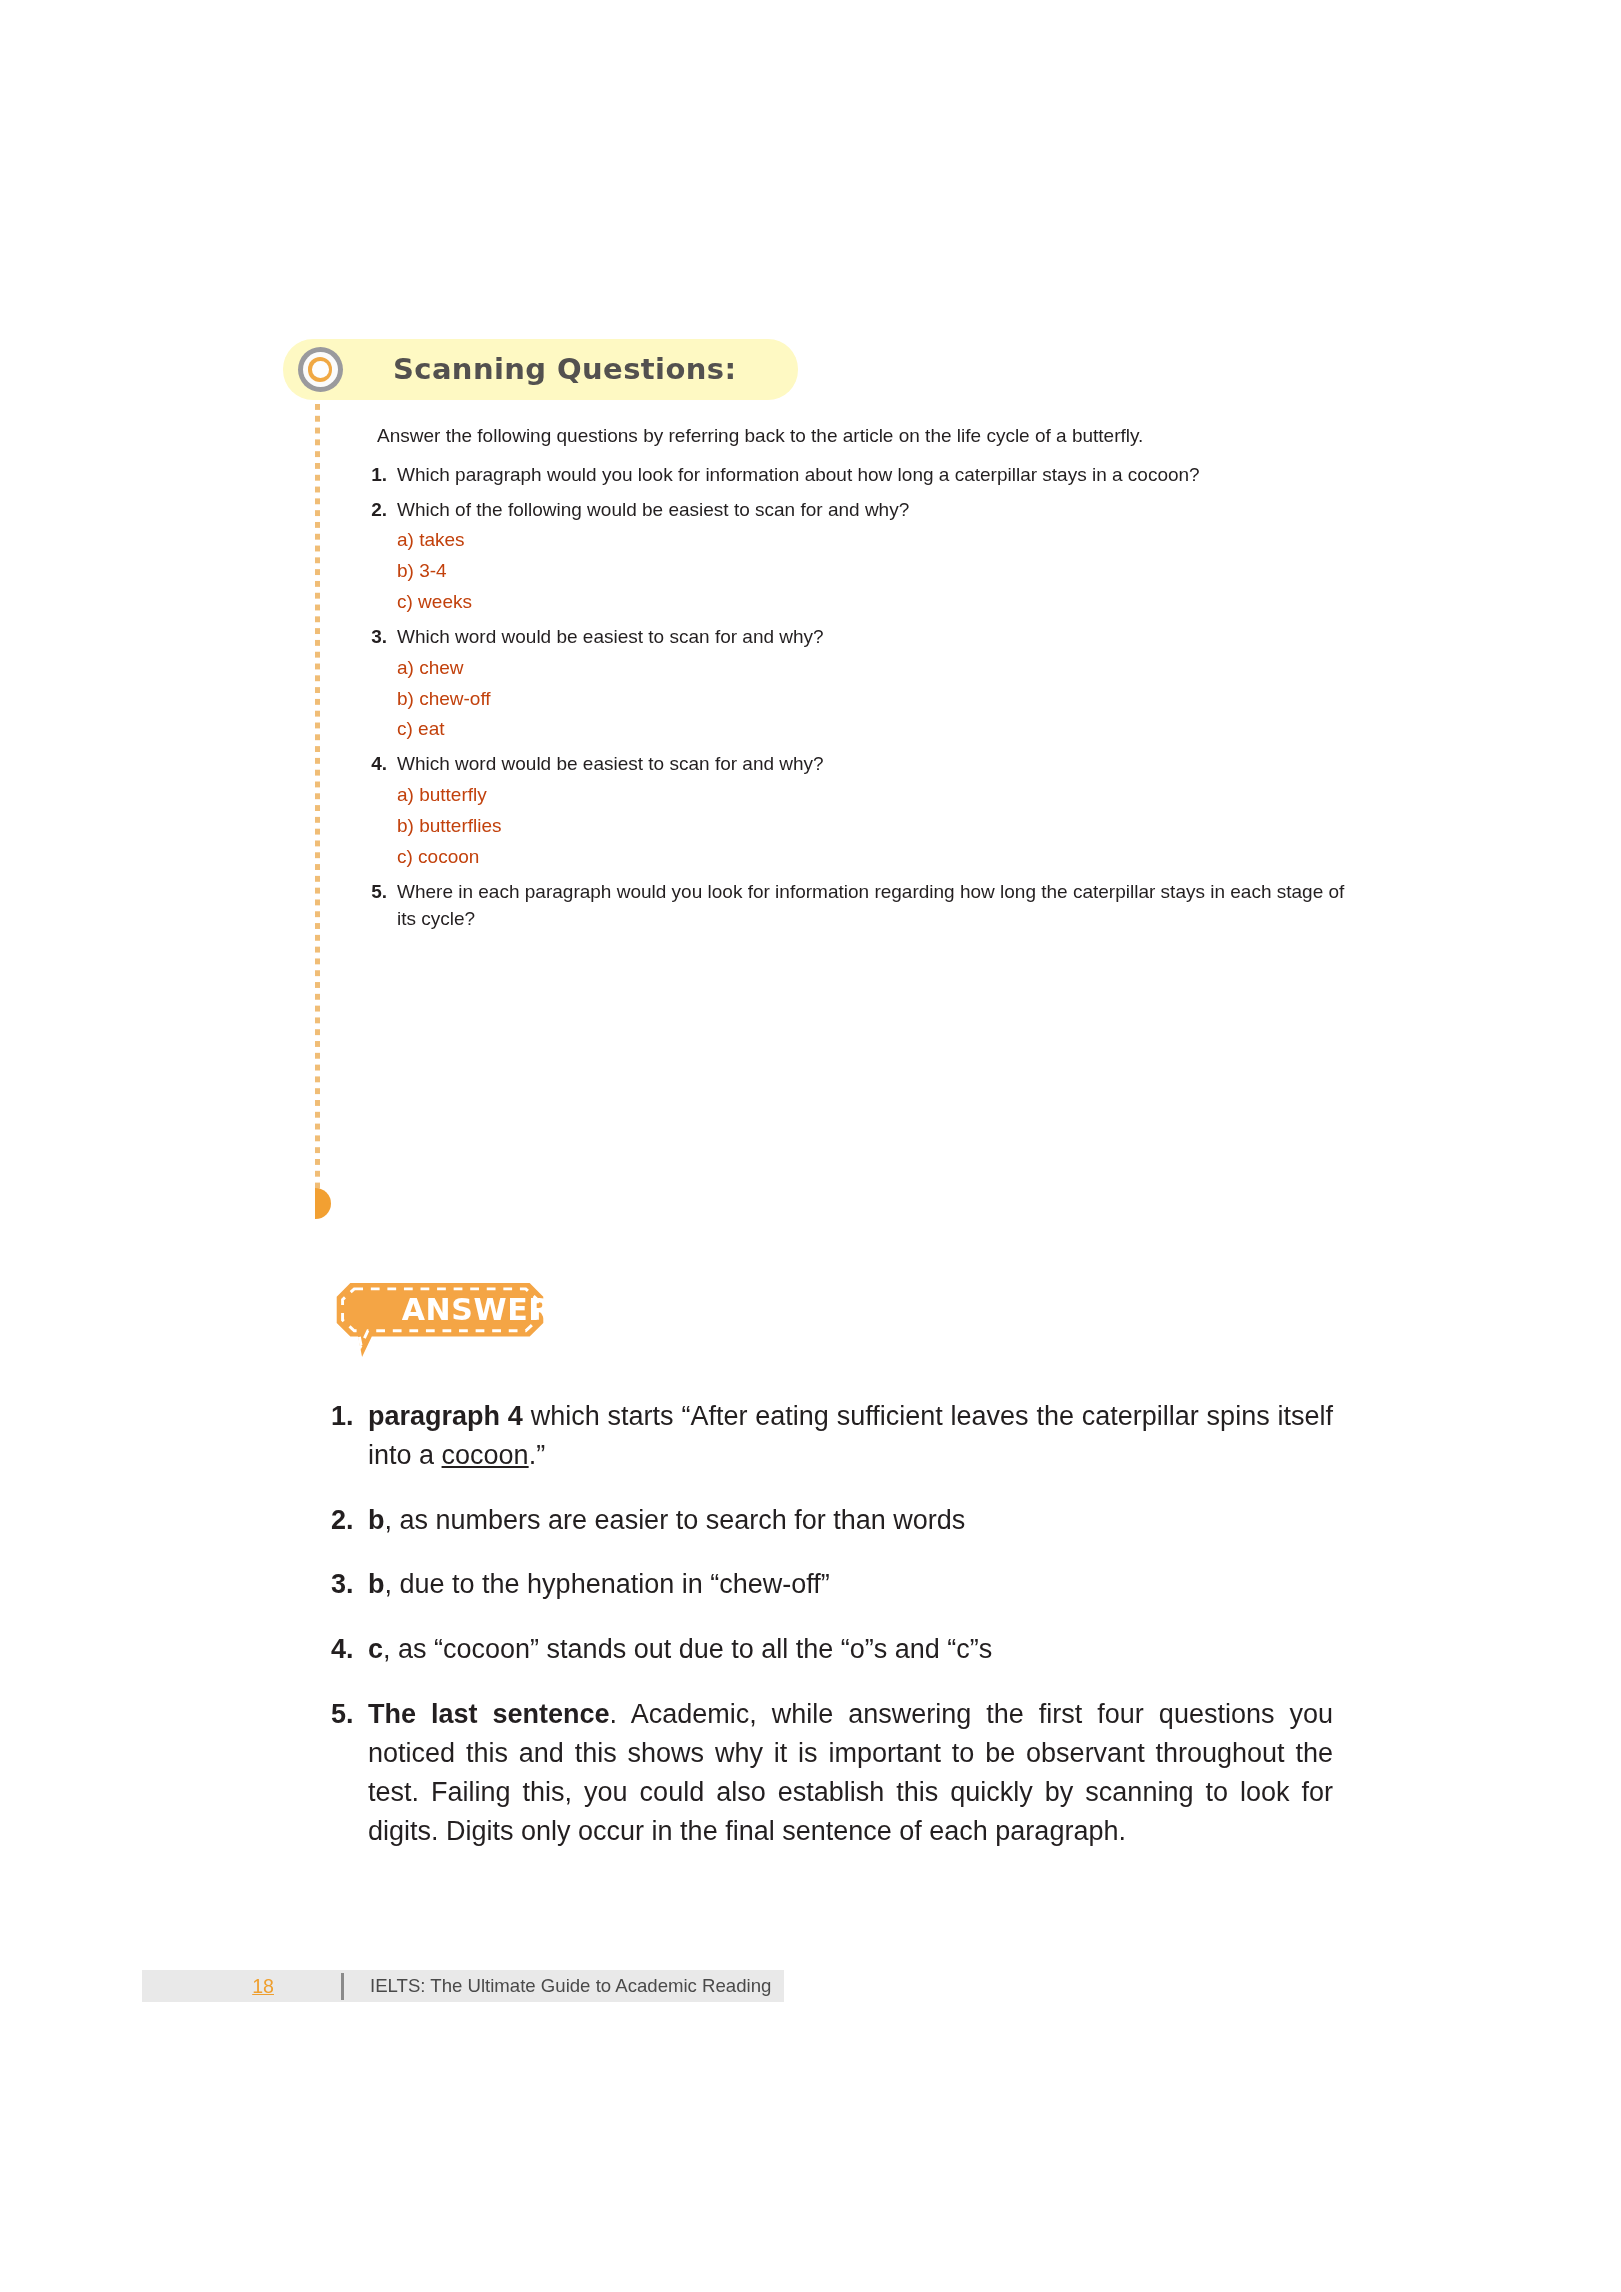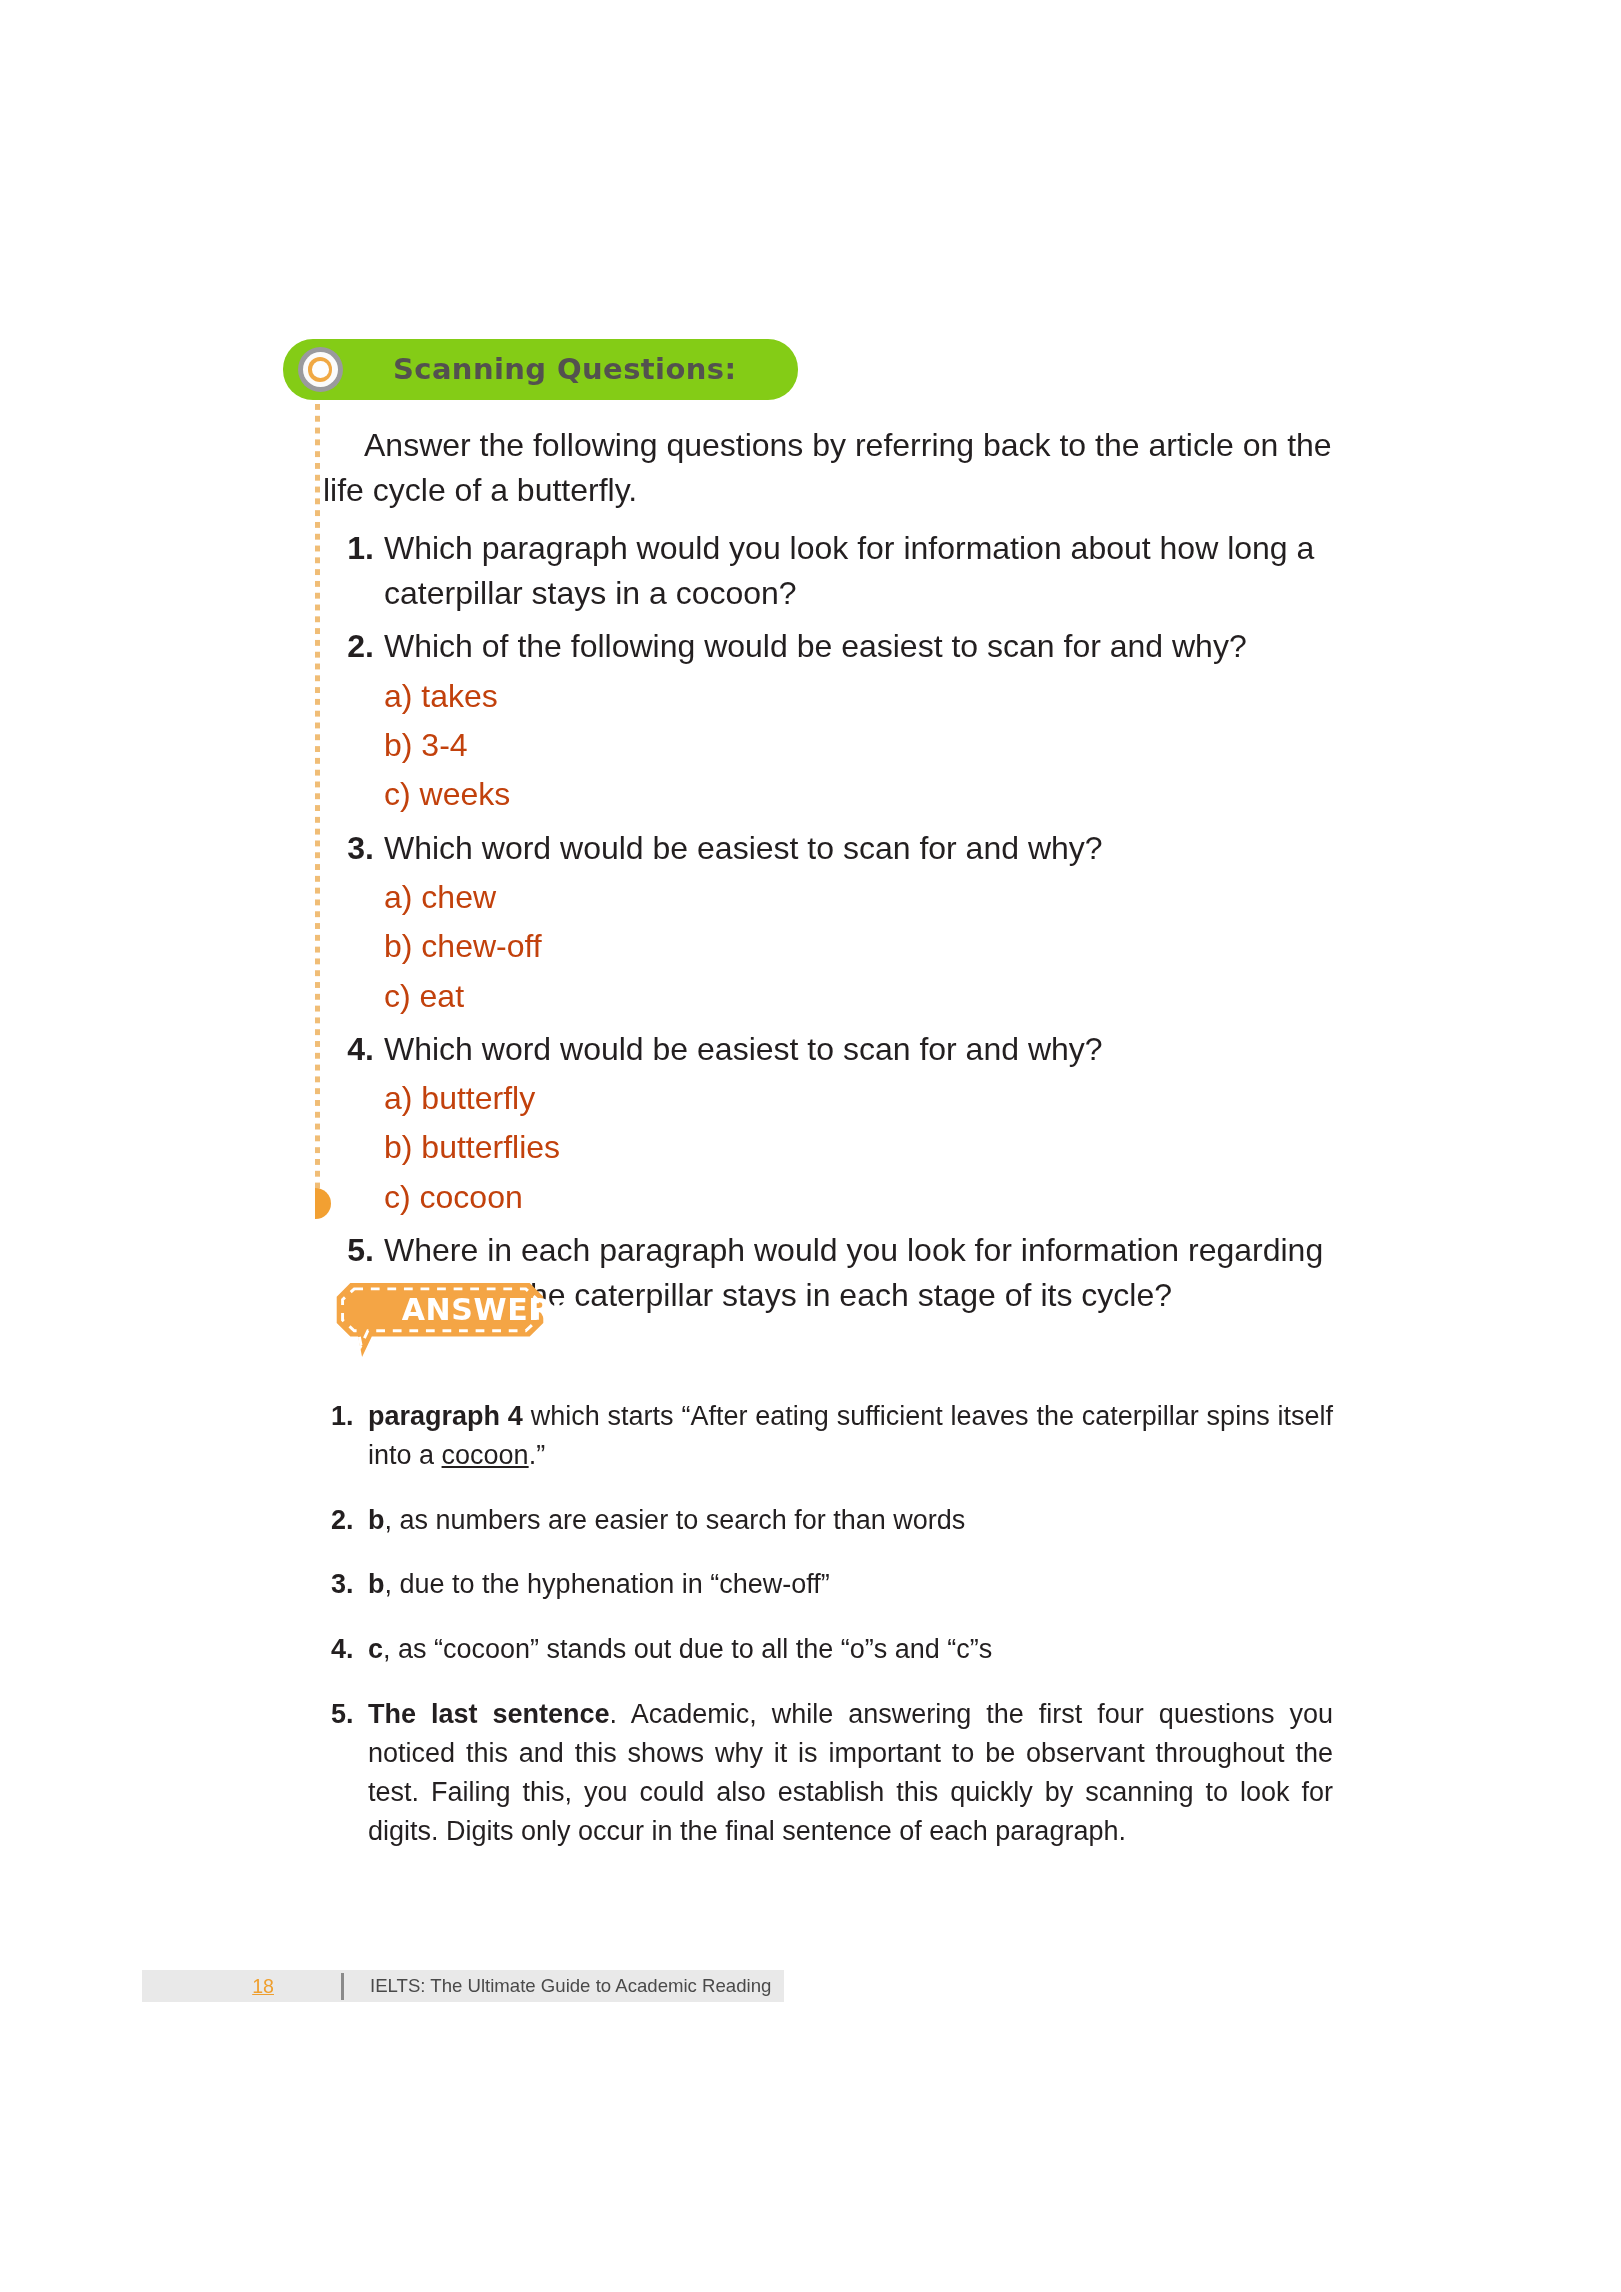--- a/index.html
+++ b/index.html
@@ -24,21 +24,21 @@
     overflow: hidden;
   }
 
   
   .sq-badge {
     position: absolute;
     left: 283px;
     top: 339px;
     width: 515px;
     height: 61px;
-    background: #84cc16;
+    background: #fef9c3;
     border-radius: 30px;
     display: flex;
     align-items: center;
   }
   .sq-icon {
     position: absolute;
     left: 14.7px;
     top: 7.8px;
     width: 45px;
     height: 45px;
@@ -104,25 +104,25 @@
     width: 15.7px;
     height: 31px;
     background: #f2a032;
     border-top-right-radius: 15.7px 15.7px;
     border-bottom-right-radius: 15.7px 15.7px;
   }
 
   
   .questions {
     position: absolute;
-    left: 323px;
+    left: 336px;
     top: 423px;
     width: 1010px;
     font-family: "Liberation Sans", sans-serif;
-    font-size: 32px;
+    font-size: 19px;
     color: #231f20;
   }
   .q-intro {
     line-height: 1.42;
     text-indent: 41px;
     margin-bottom: 11.8px;
   }
   .q-item {
     position: relative;
     padding-left: 61px;

